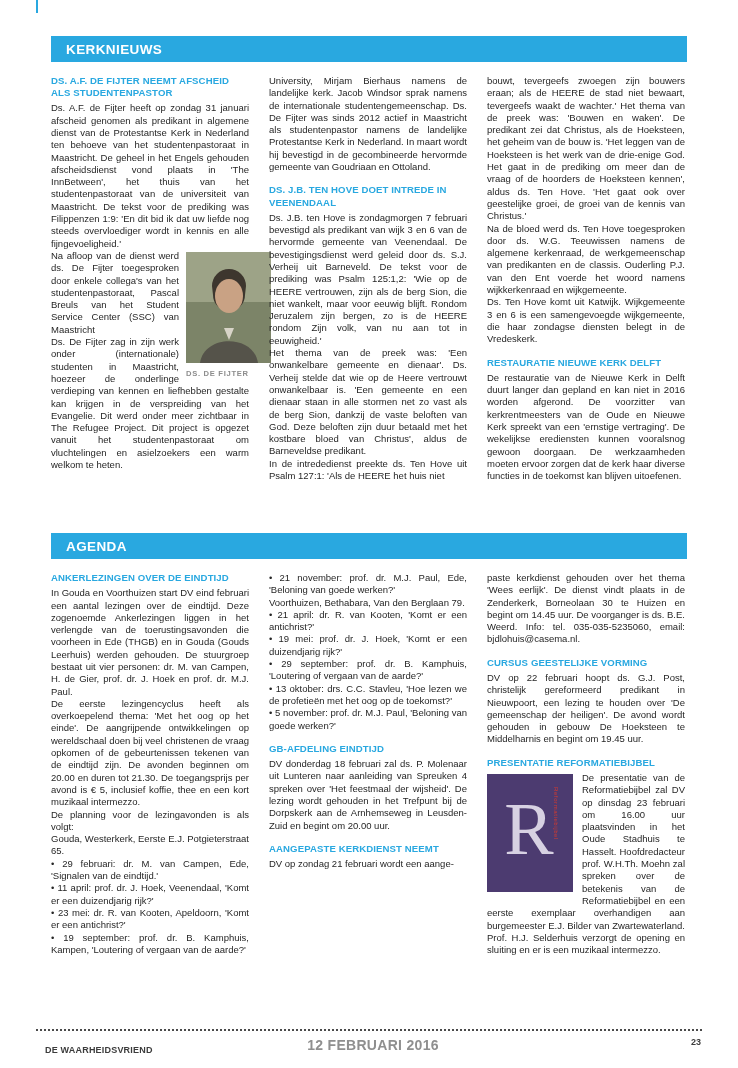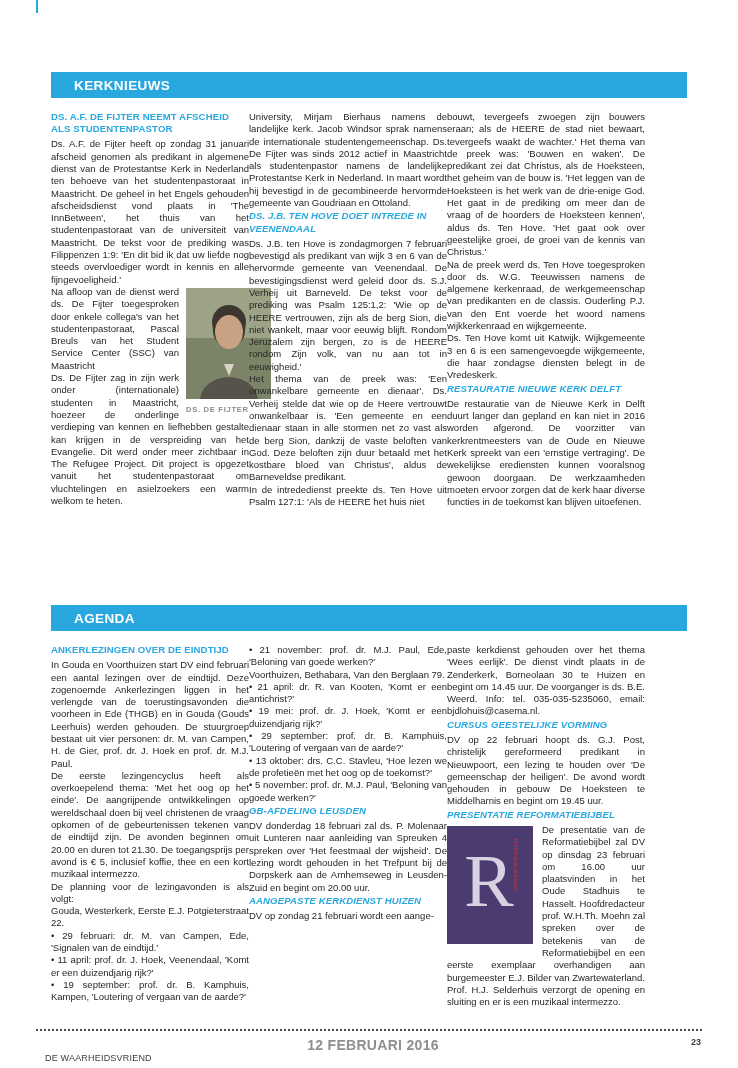--- a/index.html
+++ b/index.html
@@ -6,32 +6,32 @@
   html,body { width:738px; height:1068px; background:#ffffff; }
   body { font-family:"Liberation Sans", sans-serif; }
   .page { position:relative; width:738px; height:1068px; background:#fff; overflow:hidden; }
 
   .crop-mark { position:absolute; left:36px; top:0; width:2px; height:13px; background:#29a8e0; }
 
   .content { position:absolute; left:51px; top:36px; width:636px; }
 
   .section-bar { height:26px; background:#29a8e0; color:#fff; font-weight:bold;
                  font-size:13.5px; letter-spacing:0.4px; display:flex; align-items:center;
-                 padding-left:23px;margin-top:36px; }
+                 padding-left:15px; }
 
-  .columns { display:flex; margin-top:13px; overflow:hidden; }
+  .columns { display:flex; gap:20px; margin-top:13px; overflow:hidden; }
   .columns.kerk { height:458px; }
   .columns.agd  { height:442px; }
 
   .col { width:198px; font-size:9.5px; line-height:12.3px; color:#262626;
          text-align:justify; }
 
   .col h3 { color:#29a8e0; font-size:9.6px; line-height:12.2px; font-weight:bold;
             text-align:left; margin:0 0 3px 0; letter-spacing:0.1px; }
-  .col h3.mt { margin-top:1px;font-style:italic; }
+  .col h3.mt { margin-top:11px; }
   .col p { margin:0; }
   .col .li, .col .venue { margin:0; }
 
   
   .photo-wrap { float:right; width:63px; margin:2px 0 2px 7px; }
   .photo { display:block; width:85px; height:111px; }
   .photo-caption { font-size:7.6px; color:#8d8d8d; letter-spacing:0.7px; margin-top:5px;
                    text-align:left; font-weight:bold; }
 
   
@@ -41,21 +41,21 @@
             font-family:"Liberation Serif", serif; font-size:74px; line-height:1;
             color:#d7d1e2; }
   .book-spine { position:absolute; right:11px; top:13px; writing-mode:vertical-rl;
                 font-size:6px; color:#d23b2f; letter-spacing:0.6px; }
 
   
   .footer-rule { position:absolute; left:36px; width:666px; top:1029px;
                  border-top:2px dotted #4a4a4a; }
   .footer { position:absolute; left:45px; width:656px; top:1037px; height:14px;
             font-size:9px; }
-  .f-left  { position:absolute; left:0; top:16px; font-weight:normal; color:#3c3c3c; letter-spacing:0.2px; }
+  .f-left  { position:absolute; left:0; top:8px; font-weight:bold; color:#3c3c3c; letter-spacing:0.2px; }
   .f-center{ position:absolute; left:0; right:0; top:0; text-align:center;
              font-weight:bold; color:#8f8f8f; font-size:14px; letter-spacing:0.3px; }
   .f-right { position:absolute; right:0; top:0; font-weight:bold; color:#3c3c3c; }
 </style>
 </head>
 <body>
 
 <div class="page">
   <div class="crop-mark"></div>
 
@@ -91,56 +91,57 @@
       <div class="col">
         <p>University, Mirjam Bierhaus namens de landelijke kerk. Jacob Windsor sprak namens de internationale studentengemeenschap. Ds. De Fijter was sinds 2012 actief in Maastricht als studentenpastor namens de landelijke Protestantse Kerk in Nederland. In maart wordt hij bevestigd in de gecombineerde hervormde gemeente van Goudriaan en Ottoland.</p>
         <h3 class="mt">DS. J.B. TEN HOVE DOET INTREDE IN VEENENDAAL</h3>
         <p>Ds. J.B. ten Hove is zondagmorgen 7 februari bevestigd als predikant van wijk 3 en 6 van de hervormde gemeente van Veenendaal. De bevestigingsdienst werd geleid door ds. S.J. Verheij uit Barneveld. De tekst voor de prediking was Psalm 125:1,2: 'Wie op de HEERE vertrouwen, zijn als de berg Sion, die niet wankelt, maar voor eeuwig blijft. Rondom Jeruzalem zijn bergen, zo is de HEERE rondom Zijn volk, van nu aan tot in eeuwigheid.'</p>
         <p>Het thema van de preek was: 'Een onwankelbare gemeente en dienaar'. Ds. Verheij stelde dat wie op de Heere vertrouwt onwankelbaar is. 'Een gemeente en een dienaar staan in alle stormen net zo vast als de berg Sion, dankzij de vaste beloften van God. Deze beloften zijn duur betaald met het kostbare bloed van Christus', aldus de Barneveldse predikant.</p>
         <p>In de intrededienst preekte ds. Ten Hove uit Psalm 127:1: 'Als de HEERE het huis niet</p>
       </div>
 
       <div class="col">
         <p>bouwt, tevergeefs zwoegen zijn bouwers eraan; als de HEERE de stad niet bewaart, tevergeefs waakt de wachter.' Het thema van de preek was: 'Bouwen en waken'. De predikant zei dat Christus, als de Hoeksteen, het geheim van de bouw is. 'Het leggen van de Hoeksteen is het werk van de drie-enige God. Het gaat in de prediking om meer dan de vraag of de hoorders de Hoeksteen kennen', aldus ds. Ten Hove. 'Het gaat ook over geestelijke groei, de groei van de kennis van Christus.'</p>
-        <p>Na de preek werd ds. Ten Hove toegesproken door ds. W.G. Teeuwissen namens de algemene kerkenraad, de werkgemeenschap van predikanten en de classis. Ouderling P.J. van den Ent voerde het woord namens wijkkerkenraad en wijkgemeente.</p>
+        <p>Na de bloed werd ds. Ten Hove toegesproken door ds. W.G. Teeuwissen namens de algemene kerkenraad, de werkgemeenschap van predikanten en de classis. Ouderling P.J. van den Ent voerde het woord namens wijkkerkenraad en wijkgemeente.</p>
         <p>Ds. Ten Hove komt uit Katwijk. Wijkgemeente 3 en 6 is een samengevoegde wijkgemeente, die haar zondagse diensten belegt in de Vredeskerk.</p>
         <h3 class="mt">RESTAURATIE NIEUWE KERK DELFT</h3>
         <p>De restauratie van de Nieuwe Kerk in Delft duurt langer dan gepland en kan niet in 2016 worden afgerond. De voorzitter van kerkrentmeesters van de Oude en Nieuwe Kerk spreekt van een 'ernstige vertraging'. De wekelijkse erediensten kunnen vooralsnog gewoon doorgaan. De werkzaamheden moeten ervoor zorgen dat de kerk haar diverse functies in de toekomst kan blijven uitoefenen.</p>
       </div>
 
     </div>
 
     <div class="section-bar">
       <span>AGENDA</span>
     </div>
 
     <div class="columns agd">
 
       <div class="col">
         <h3>ANKERLEZINGEN OVER DE EINDTIJD</h3>
         <p>In Gouda en Voorthuizen start DV eind februari een aantal lezingen over de eindtijd. Deze zogenoemde Ankerlezingen liggen in het verlengde van de toerustingsavonden die voorheen in Ede (THGB) en in Gouda (Gouds Leerhuis) werden gehouden. De stuurgroep bestaat uit vier personen: dr. M. van Campen, H. de Gier, prof. dr. J. Hoek en prof. dr. M.J. Paul.</p>
         <p>De eerste lezingencyclus heeft als overkoepelend thema: 'Met het oog op het einde'. De aangrijpende ontwikkelingen op wereldschaal doen bij veel christenen de vraag opkomen of de gebeurtenissen tekenen van de eindtijd zijn. De avonden beginnen om 20.00 en duren tot 21.30. De toegangsprijs per avond is € 5, inclusief koffie, thee en een kort muzikaal intermezzo.</p>
         <p>De planning voor de lezingavonden is als volgt:</p>
-        <div class="venue">Gouda, Westerkerk, Eerste E.J. Potgieterstraat 22.</div>
+        <div class="venue">Gouda, Westerkerk, Eerste E.J. Potgieterstraat 65.</div>
         <div class="li">• 29 februari: dr. M. van Campen, Ede, 'Signalen van de eindtijd.'</div>
         <div class="li">• 11 april: prof. dr. J. Hoek, Veenendaal, 'Komt er een duizendjarig rijk?'</div>
+        <div class="li">• 23 mei: dr. R. van Kooten, Apeldoorn, 'Komt er een antichrist?'</div>
         <div class="li">• 19 september: prof. dr. B. Kamphuis, Kampen, 'Loutering of vergaan van de aarde?'</div>
       </div>
 
       <div class="col">
         <div class="li">• 21 november: prof. dr. M.J. Paul, Ede, 'Beloning van goede werken?'</div>
         <div class="venue">Voorthuizen, Bethabara, Van den Berglaan 79.</div>
         <div class="li">• 21 april: dr. R. van Kooten, 'Komt er een antichrist?'</div>
         <div class="li">• 19 mei: prof. dr. J. Hoek, 'Komt er een duizendjarig rijk?'</div>
         <div class="li">• 29 september: prof. dr. B. Kamphuis, 'Loutering of vergaan van de aarde?'</div>
         <div class="li">• 13 oktober: drs. C.C. Stavleu, 'Hoe lezen we de profetieën met het oog op de toekomst?'</div>
         <div class="li">• 5 november: prof. dr. M.J. Paul, 'Beloning van goede werken?'</div>
-        <h3 class="mt">GB-AFDELING LEUSDEN</h3>
+        <h3 class="mt">GB-AFDELING EINDTIJD</h3>
         <p>DV donderdag 18 februari zal ds. P. Molenaar uit Lunteren naar aanleiding van Spreuken 4 spreken over 'Het feestmaal der wijsheid'. De lezing wordt gehouden in het Trefpunt bij de Dorpskerk aan de Arnhemseweg in Leusden-Zuid en begint om 20.00 uur.</p>
-        <h3 class="mt">AANGEPASTE KERKDIENST HUIZEN</h3>
+        <h3 class="mt">AANGEPASTE KERKDIENST NEEMT</h3>
         <p>DV op zondag 21 februari wordt een aange-</p>
       </div>
 
       <div class="col">
         <p>paste kerkdienst gehouden over het thema 'Wees eerlijk'. De dienst vindt plaats in de Zenderkerk, Borneolaan 30 te Huizen en begint om 14.45 uur. De voorganger is ds. B.E. Weerd. Info: tel. 035-035-5235060, email: bjdlohuis@casema.nl.</p>
         <h3 class="mt">CURSUS GEESTELIJKE VORMING</h3>
         <p>DV op 22 februari hoopt ds. G.J. Post, christelijk gereformeerd predikant in Nieuwpoort, een lezing te houden over 'De gemeenschap der heiligen'. De avond wordt gehouden in gebouw De Hoeksteen te Middelharnis en begint om 19.45 uur.</p>
         <h3 class="mt">PRESENTATIE REFORMATIEBIJBEL</h3>
         <div>
           <div class="book">

